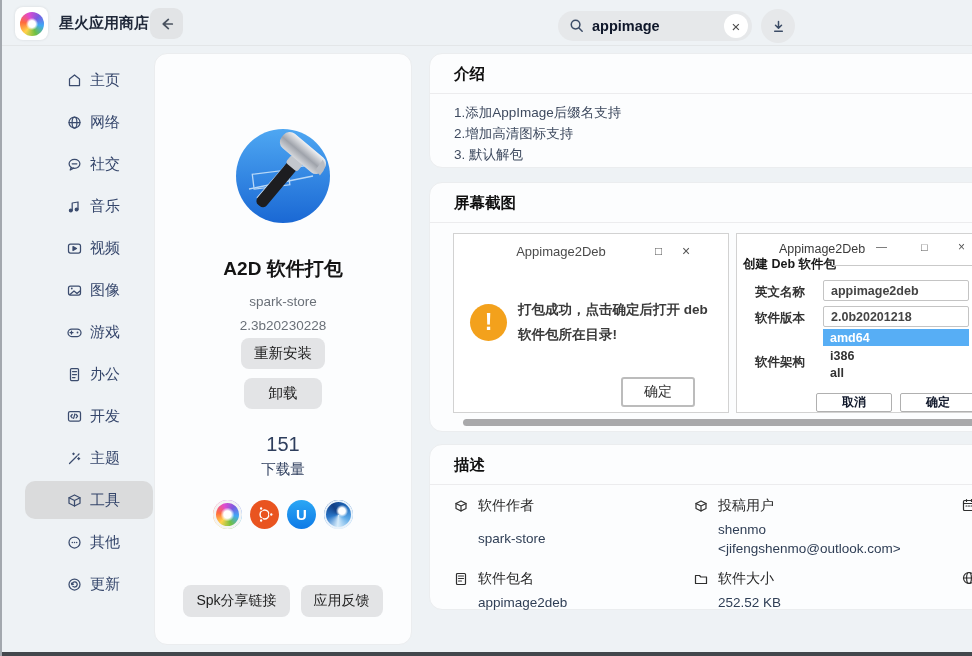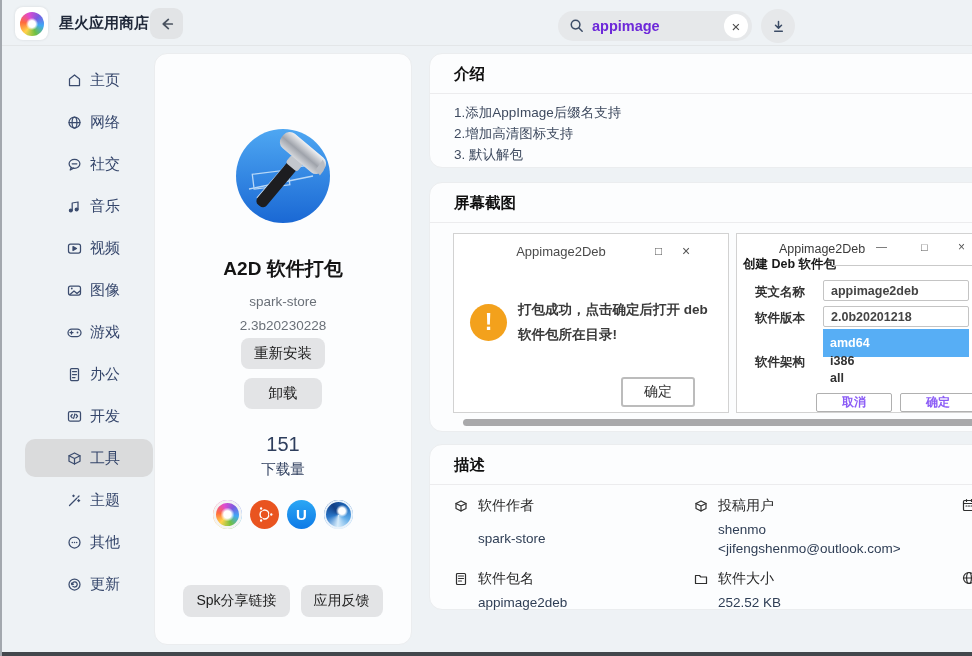--- a/index.html
+++ b/index.html
@@ -14,21 +14,21 @@
   .logo { position:absolute; left:13px; top:7px; width:33px; height:33px; background:#fff; border-radius:8px;
           box-shadow:0 0 3px rgba(0,0,0,.10); display:flex; align-items:center; justify-content:center; }
   .swirl { width:24px; height:24px; border-radius:50%;
     background: radial-gradient(circle at 50% 50%, #fff 0 20%, rgba(255,255,255,0) 36%),
       conic-gradient(from 220deg, #ffd24a, #ff6a3c, #e14ad0, #7b5ae0, #3fa9f5, #6fc043, #ffd24a); }
   .app-title { position:absolute; left:57px; top:14px; font-size:15px; font-weight:600; color:#20293a; }
   .back-btn { position:absolute; left:148px; top:8px; width:33px; height:31px; background:#e2e4e6; border-radius:9px;
               display:flex; align-items:center; justify-content:center; cursor:pointer; }
   .search-pill { position:absolute; left:556px; top:11px; width:194px; height:30px; background:#e6e8ea; border-radius:15px;
                  display:flex; align-items:center; padding:0 4px 0 11px; }
-  .search-text { flex:1; margin-left:7px; font-size:14.5px; font-weight:700; color:#6d28d9; }
+  .search-text { flex:1; margin-left:7px; font-size:14.5px; font-weight:700; color:#0f172a; }
   .clear-btn { width:24px; height:24px; border-radius:50%; background:#fff; color:#4a4a4a;
                display:flex; align-items:center; justify-content:center; font-size:15px; line-height:1; cursor:pointer; }
   .download-btn { position:absolute; left:759px; top:9px; width:34px; height:34px; border-radius:50%; background:#e6e8ea;
                   display:flex; align-items:center; justify-content:center; cursor:pointer; }
   
   .sidebar { position:absolute; top:46px; left:11px; width:146px; bottom:4px; padding-top:13px; }
   .side-item { position:relative; height:42px; display:flex; align-items:center; gap:7px; padding-left:53px;
                font-size:15px; color:#35466b; cursor:pointer; }
   .side-item svg, .side-item .swatch { position:relative; z-index:1; flex:0 0 auto; }
   .side-item span { position:relative; z-index:1; }
@@ -84,25 +84,25 @@
   
   .s2-title { position:absolute; left:42px; top:8px; font-size:12.5px; color:#3a3a3a; }
   .s2-min { position:absolute; left:139px; top:6px; font-size:11px; color:#555; }
   .s2-max { position:absolute; left:184px; top:7px; font-size:11px; color:#555; }
   .s2-close { position:absolute; left:221px; top:6px; font-size:12px; color:#555; }
   .s2-group { position:absolute; left:6px; top:22px; font-size:12.5px; font-weight:700; color:#191919; }
   .s2-gline { position:absolute; left:96px; right:2px; top:31px; height:1px; background:#c9c9c9; }
   .s2-label { position:absolute; left:18px; font-size:12.5px; font-weight:700; color:#333; }
   .s2-input { position:absolute; left:86px; width:146px; height:21px; border:1px solid #c4c4c4; border-radius:2px;
               font-size:12.5px; font-weight:600; color:#444; padding-left:7px; display:flex; align-items:center; background:#fff; }
-  .s2-opt { position:absolute; left:86px; width:146px; height:28px; font-size:12.5px; font-weight:600; color:#333;
+  .s2-opt { position:absolute; left:86px; width:146px; height:17px; font-size:12.5px; font-weight:600; color:#333;
             padding-left:7px; display:flex; align-items:center; }
   .s2-opt.sel { background:#57aef5; color:#fff; }
   .s2-btn { position:absolute; top:159px; width:76px; height:19px; background:#fff; border:1px solid #b0b0b0; border-radius:2px;
-            font-size:12px; font-weight:600; color:#8b5cf6; display:flex; align-items:center; justify-content:center; }
+            font-size:12px; font-weight:600; color:#0f172a; display:flex; align-items:center; justify-content:center; }
   
   .desc-card { height:166px; }
   .desc-grid { padding:12px 0 0 23px; display:grid; grid-template-columns:240px 268px 60px; grid-auto-rows:auto; }
   .desc-cell { }
   .desc-row1 { height:73px; }
   .desc-label { display:flex; align-items:center; gap:9px; font-size:14px; color:#272727; }
   .desc-value { padding-left:25px; font-size:13.5px; color:#2f3e55; line-height:19px; }
   .mt-lg { margin-top:14px; } .mt-sm { margin-top:5px; }
   
   .bottom-strip { position:absolute; left:0; right:0; bottom:0; height:4px; background:#43474c; }
@@ -198,33 +198,33 @@
       </svg>
     <span>办公</span>
   </div>
   <div class="side-item">
     <svg class="ic" width="17" height="17" viewBox="0 0 17 17">
         <rect x="2.5" y="3.5" width="12" height="9.5" rx="1.5"></rect>
         <path d="M6.2 6.5 L4.8 8.2 L6.2 9.9 M10.2 6.5 L11.6 8.2 L10.2 9.9 M8.9 6 L7.6 10.4"></path>
       </svg>
     <span>开发</span>
   </div>
+  <div class="side-item">
+    <svg class="ic" width="17" height="17" viewBox="0 0 17 17">
+        <path d="M3.5 13.5 L10.8 6.2 M11.8 5.2 L13 4"></path>
+        <path d="M12.7 7.5 V9.5 M11.7 8.5 H13.7 M7.5 3 V4.6 M6.7 3.8 H8.3"></path>
+      </svg>
+    <span>主题</span>
+  </div>
   <div class="side-item selected">
     <svg class="ic" width="17" height="17" viewBox="0 0 17 17">
         <path d="M3 5.8 L8.5 3 L14 5.8 V11.2 L8.5 14 L3 11.2 Z"></path>
         <path d="M3 5.8 L8.5 8.5 L14 5.8 M8.5 8.5 V14"></path>
       </svg>
     <span>工具</span>
-  </div>
-  <div class="side-item">
-    <svg class="ic" width="17" height="17" viewBox="0 0 17 17">
-        <path d="M3.5 13.5 L10.8 6.2 M11.8 5.2 L13 4"></path>
-        <path d="M12.7 7.5 V9.5 M11.7 8.5 H13.7 M7.5 3 V4.6 M6.7 3.8 H8.3"></path>
-      </svg>
-    <span>主题</span>
   </div>
   <div class="side-item">
     <svg class="ic" width="17" height="17" viewBox="0 0 17 17">
         <circle cx="8.5" cy="8.5" r="5.5"></circle>
         <circle cx="6.3" cy="8.5" r="0.75" fill="#3b4c6e" stroke="none"></circle>
         <circle cx="8.5" cy="8.5" r="0.75" fill="#3b4c6e" stroke="none"></circle>
         <circle cx="10.7" cy="8.5" r="0.75" fill="#3b4c6e" stroke="none"></circle>
       </svg>
     <span>其他</span>
   </div>

